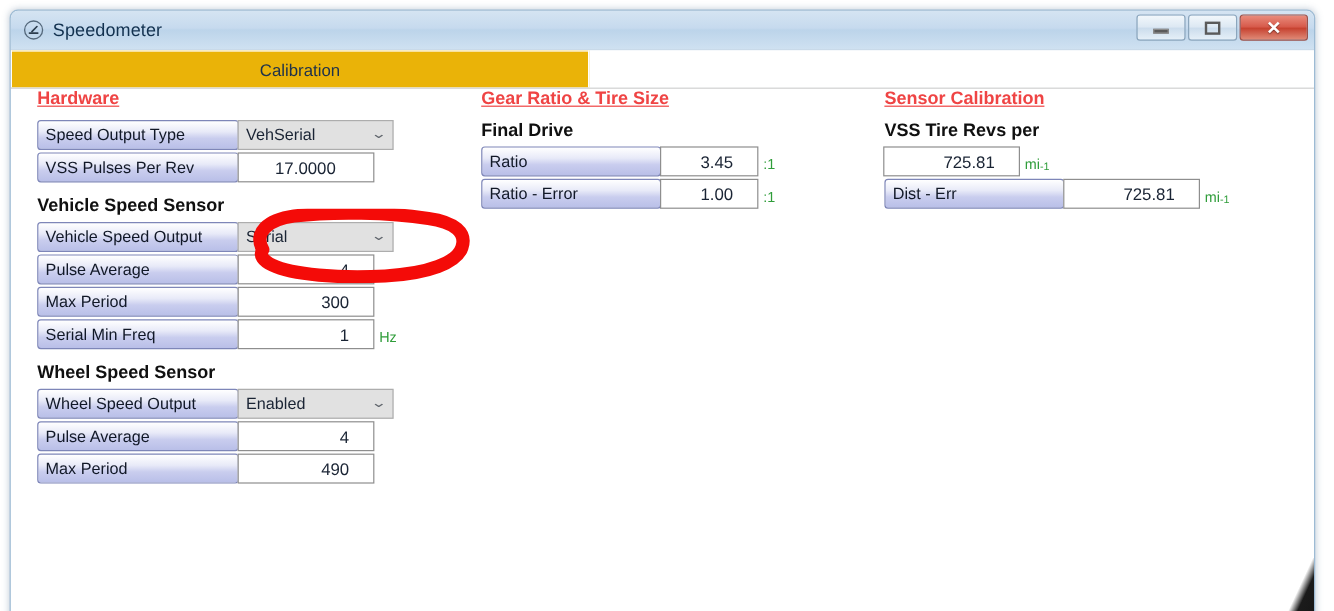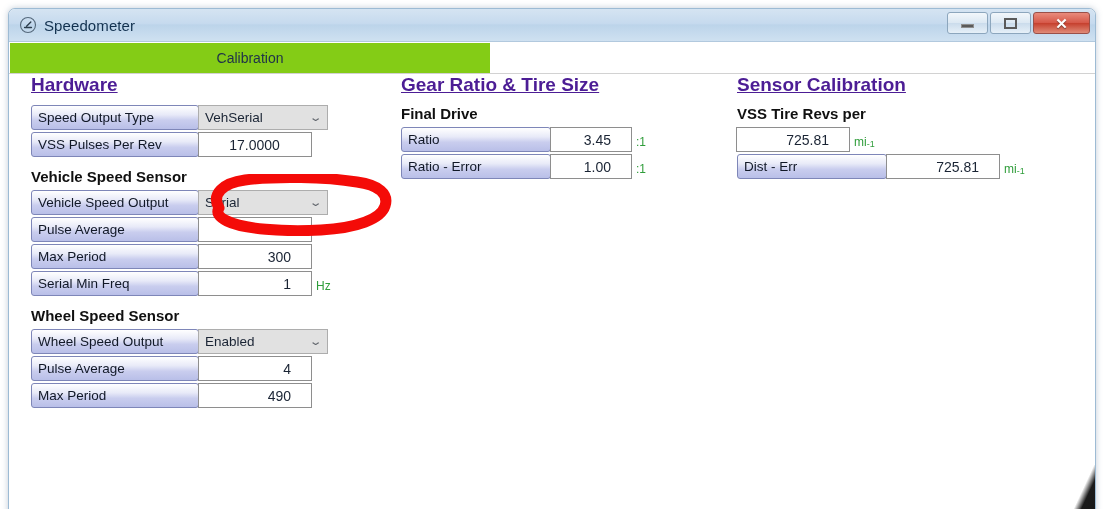--- a/index.html
+++ b/index.html
@@ -103,21 +103,21 @@
     box-sizing: border-box;
     display: flex;
     align-items: center;
     justify-content: center;
     font-size: 14px;
     color: #20334a;
     white-space: nowrap;
   }
   .tab.active {
     width: 482px;
-    background: #84cc16;
+    background: #eab308;
     border: 1px solid #ffffff;
     border-bottom: none;
   }
   .tab.inactive {
     flex: 1;
     background: #eeeeee;
     border: 1px solid #dcdcdc;
     border-bottom: 1px solid #c8c8c8;
   }
 
@@ -128,23 +128,23 @@
     background: #ffffff;
     border-top: 1px solid #d2d2d2;
   }
 
   .column { position: absolute; top: 0; }
   #col-left   { left: 22px;  width: 330px; }
   #col-mid    { left: 392px; width: 300px; }
   #col-right  { left: 728px; width: 320px; }
 
   .group-title {
-    font-size: 19px;
+    font-size: 15px;
     font-weight: bold;
-    color: #4c1d95;
+    color: #ef4444;
     text-decoration: underline;
     margin: 0 0 9px 0;
     white-space: nowrap;
   }
   .sub-title {
     font-size: 15px;
     font-weight: bold;
     color: #101010;
     margin: 11px 0 5px 0;
     white-space: nowrap;

